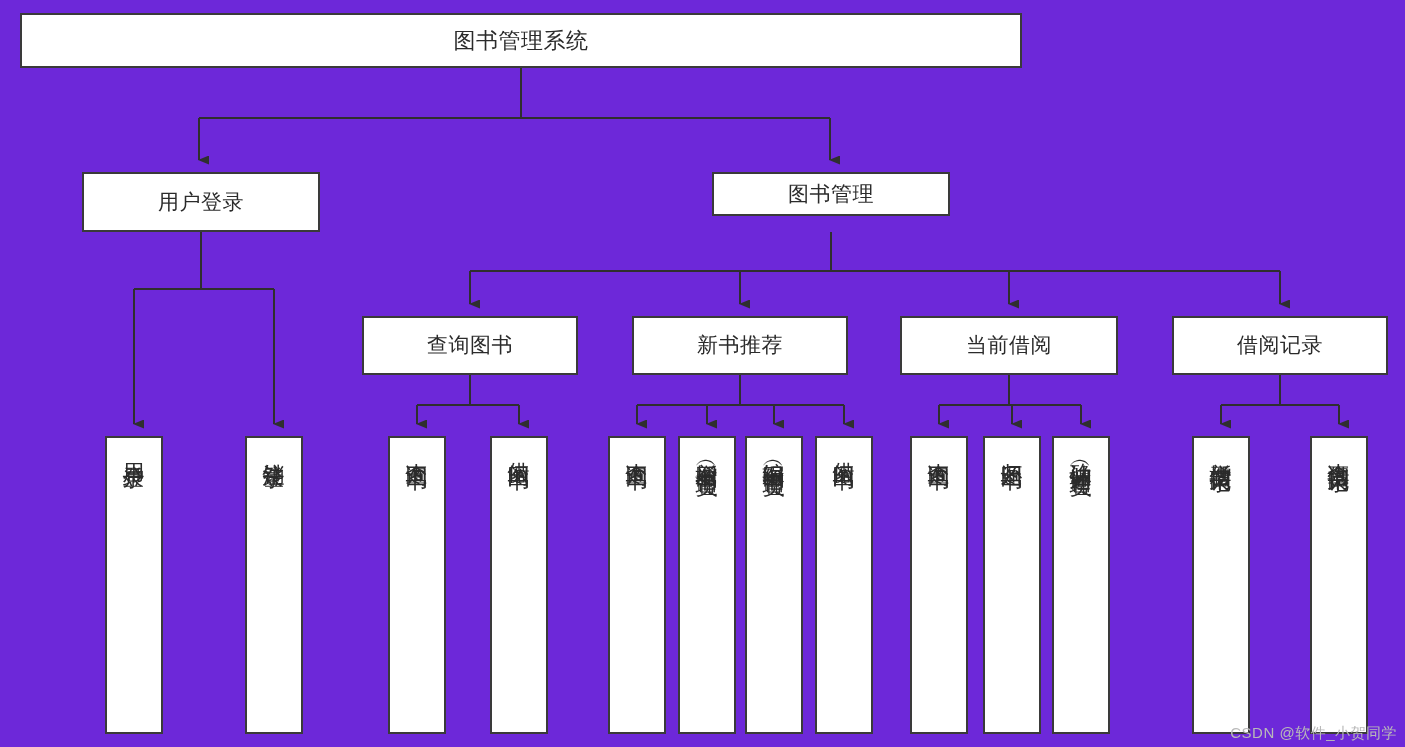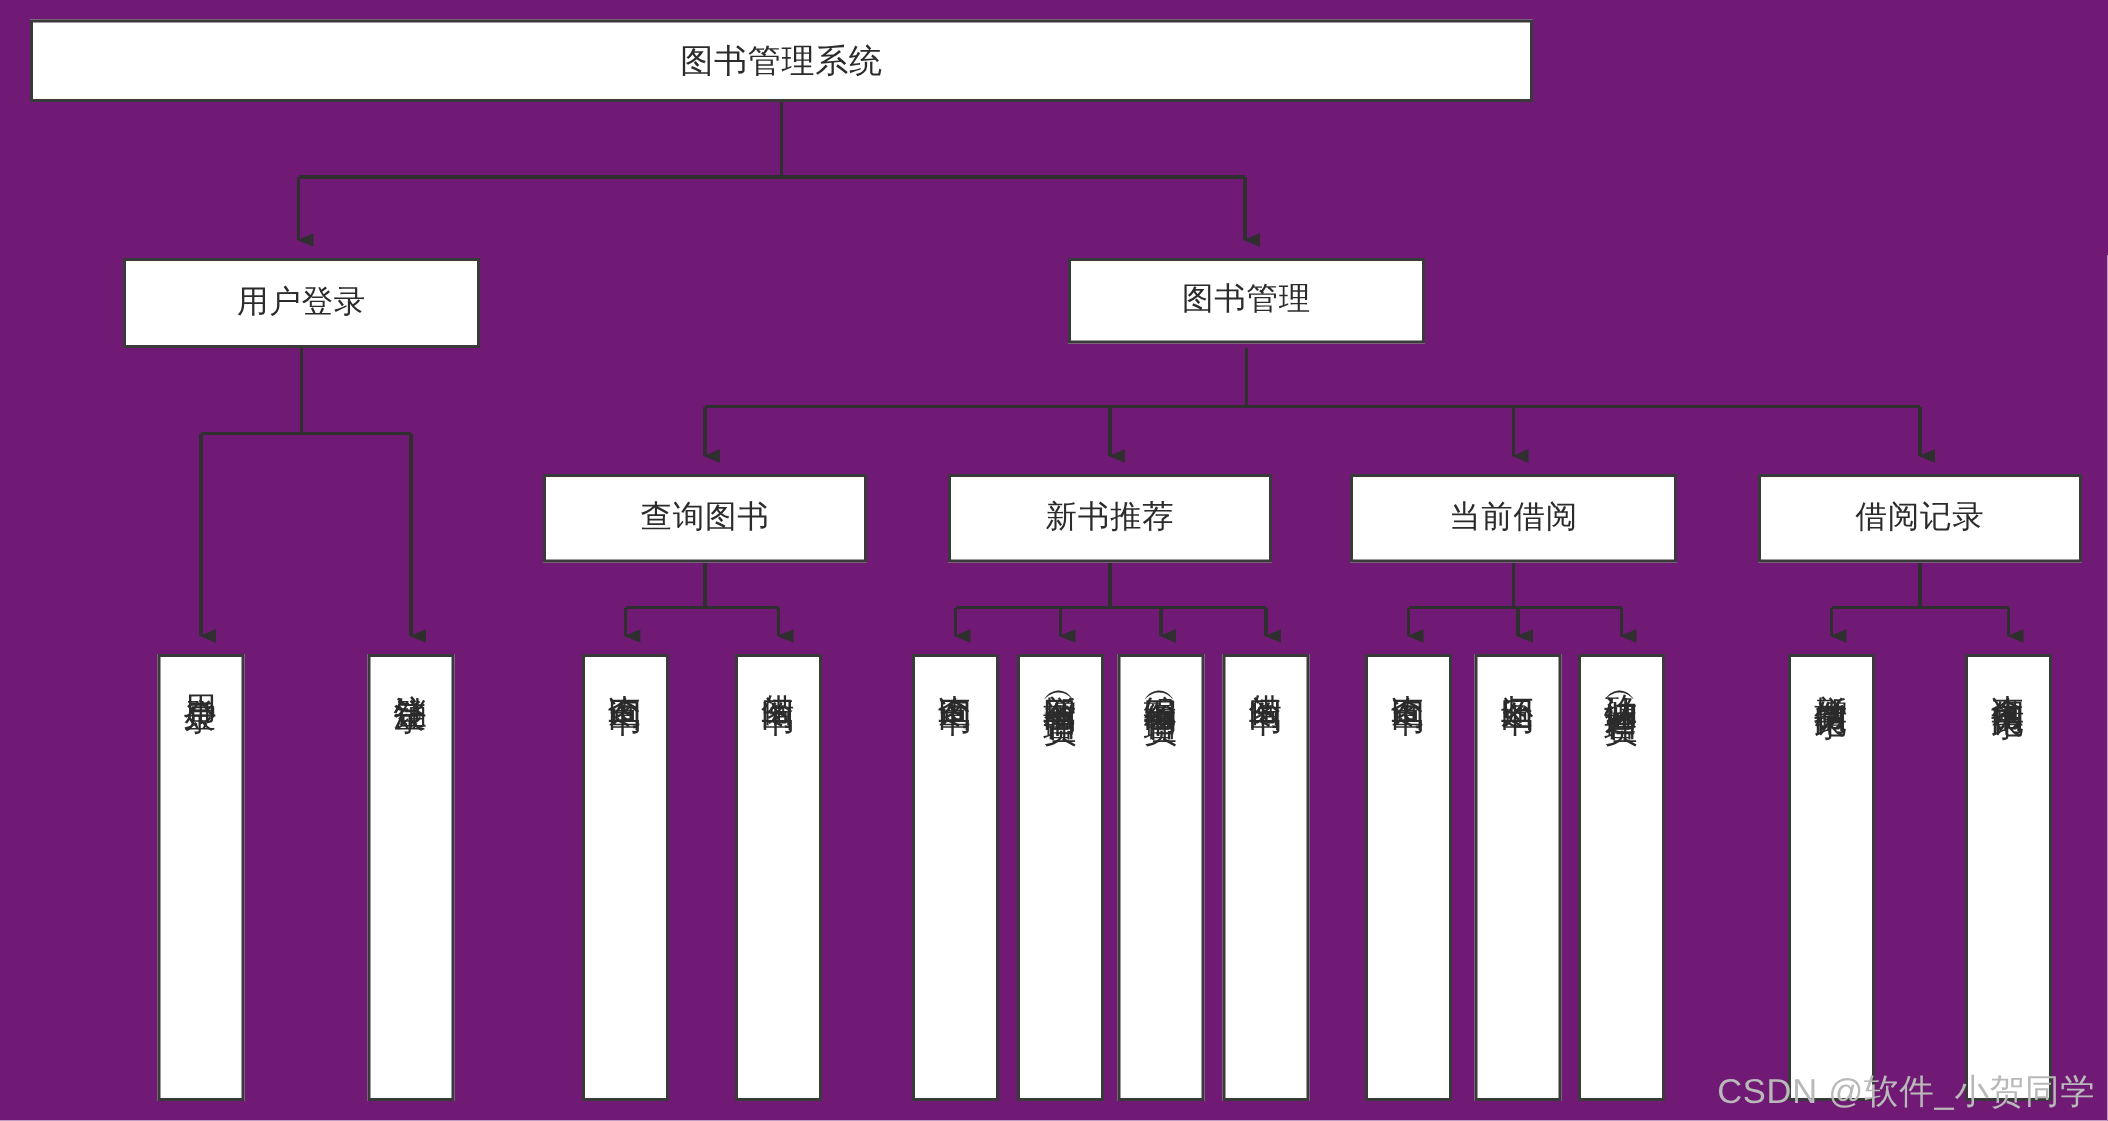--- a/index.html
+++ b/index.html
@@ -8,21 +8,21 @@
     padding: 0;
     background: #ffffff;
   }
   body {
     font-family: "Liberation Sans", "DejaVu Sans", sans-serif;
   }
   #diagram-root {
     position: relative;
     width: 1405px;
     height: 747px;
-    background: #701a75;
+    background: #6d28d9;
     overflow: hidden;
   }
   #edge-layer {
     position: absolute;
     left: 0;
     top: 0;
     width: 1405px;
     height: 747px;
     pointer-events: none;
   }
@@ -61,21 +61,21 @@
     text-orientation: upright;
     font-size: 22px;
     line-height: 1.05;
     letter-spacing: 2px;
     white-space: nowrap;
   }
   #watermark {
     position: absolute;
     right: 8px;
     bottom: 4px;
-    font-size: 23px;
+    font-size: 15px;
     color: #b9b9b9;
     letter-spacing: 0.5px;
     white-space: nowrap;
     user-select: none;
   }
 </style>
 </head>
 <body>
 
 <div id="diagram-root">
@@ -130,21 +130,21 @@
     </g>
   </svg>
 
   <div class="node horiz root" style="left: 20px; top: 13px; width: 1002px; height: 55px;">
     <span class="node-label">图书管理系统</span>
   </div>
 
   <div class="node horiz" style="left: 82px; top: 172px; width: 238px; height: 60px;">
     <span class="node-label">用户登录</span>
   </div>
-  <div class="node horiz" style="left: 712px; top: 172px; width: 238px; height: 57px; align-items: center;">
+  <div class="node horiz" style="left: 712px; top: 172px; width: 238px; height: 44px; align-items: center;">
     <span class="node-label">图书管理</span>
   </div>
 
   <div class="node horiz" style="left: 362px; top: 316px; width: 216px; height: 59px;">
     <span class="node-label">查询图书</span>
   </div>
   <div class="node horiz" style="left: 632px; top: 316px; width: 216px; height: 59px;">
     <span class="node-label">新书推荐</span>
   </div>
   <div class="node horiz" style="left: 900px; top: 316px; width: 218px; height: 59px;">

